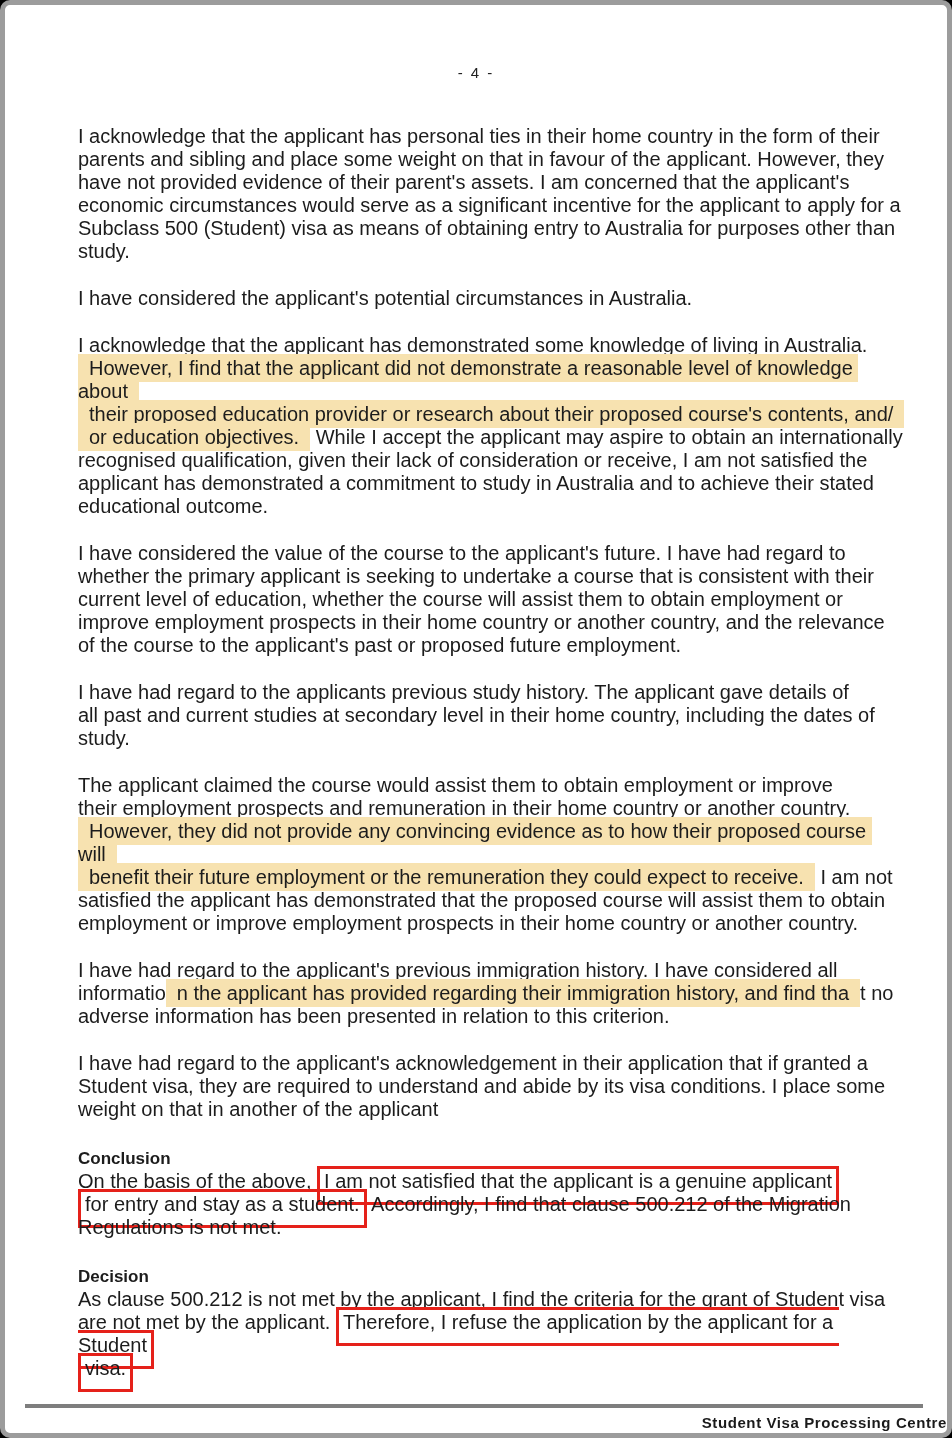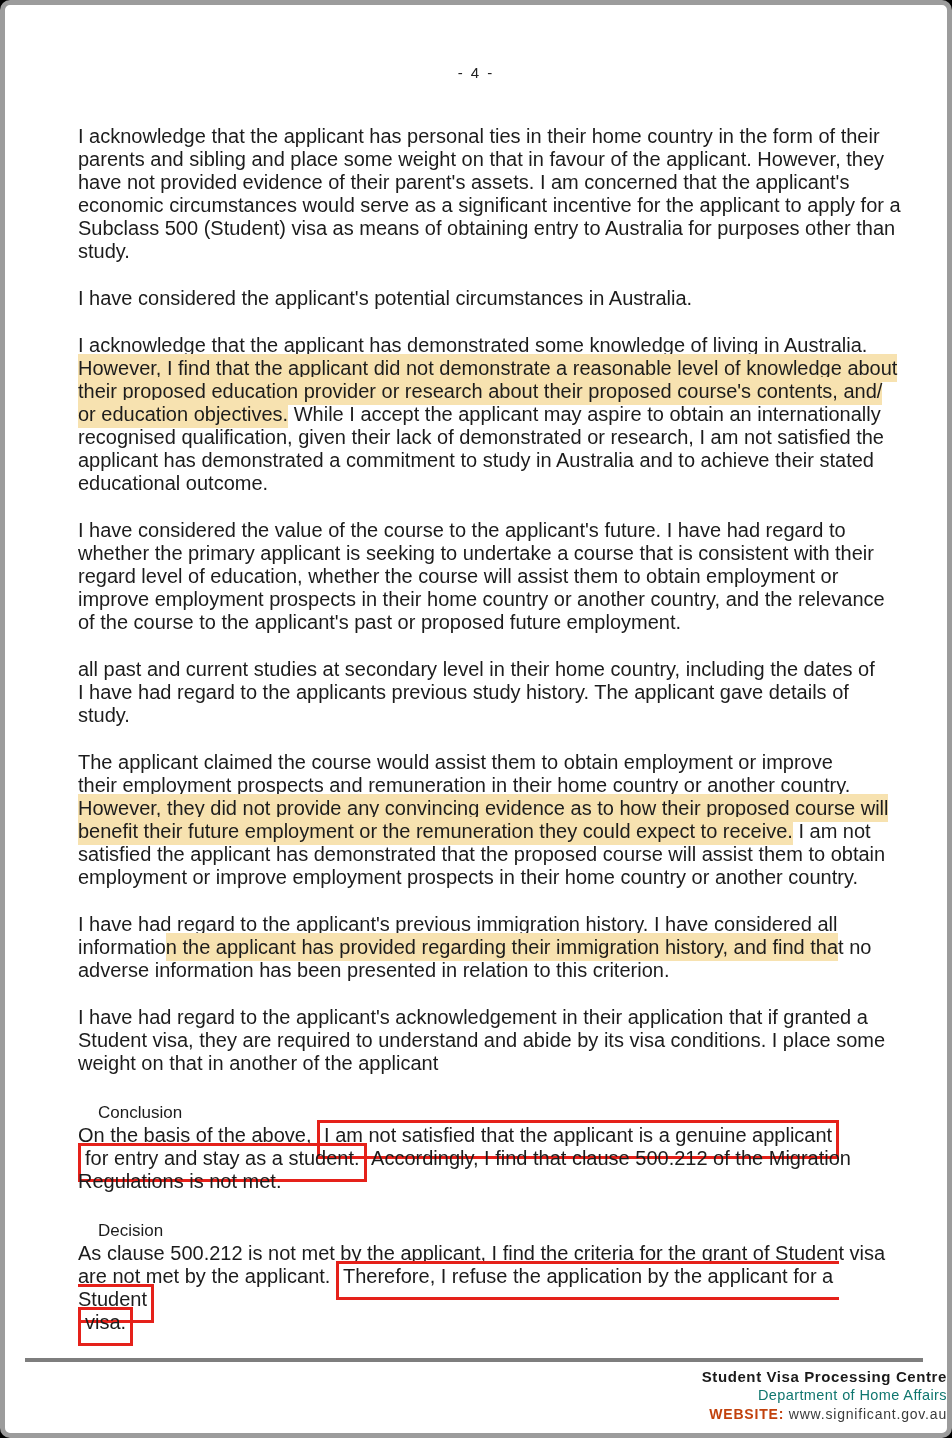--- a/index.html
+++ b/index.html
@@ -25,36 +25,35 @@
     font-size: 15px;
     line-height: 15px;
     color: #222;
     letter-spacing: 2px;
     margin-bottom: 45px;
     margin-right: 33px;
   }
   .heading {
     font-size: 17px;
     line-height: 23px;
-    font-weight: normal;
+    font-weight: bold;
     color: var(--text);
     margin-top: 26px;
-    margin-left: 20px;
   }
   .para { margin: 0 0 24px 0; }
   .line {
     font-size: 20px;
     line-height: 23px;
     color: var(--text);
     white-space: pre-wrap;
   }
   .tx { }
   .hl {
     background: var(--hl);
-    padding: 3px 0;
+    padding: 3px 11px;
   }
   .rb {
     border: 3px solid var(--red);
     padding: 1px 4px 10px 4px;
   }
   .footer { text-align: right; }
   .footer-rule {
     margin: 22px 24px 0 20px;
     border: none;
     border-top: 4px solid var(--rule);
@@ -97,34 +96,34 @@
           <div class="line"><span class="tx">study.</span></div>
         </div>
         <div class="para">
           <div class="line"><span class="tx">I have considered the applicant's potential circumstances in Australia.</span></div>
         </div>
         <div class="para">
           <div class="line"><span class="tx">I acknowledge that the applicant has demonstrated some knowledge of living in Australia.</span></div>
           <div class="line"><span class="hl">However, I find that the applicant did not demonstrate a reasonable level of knowledge about</span></div>
           <div class="line"><span class="hl">their proposed education provider or research about their proposed course's contents, and/</span></div>
           <div class="line"><span class="hl">or education objectives.</span><span class="tx"> While I accept the applicant may aspire to obtain an internationally</span></div>
-          <div class="line"><span class="tx">recognised qualification, given their lack of demonstrated or research, I am not satisfied the</span></div>
+          <div class="line"><span class="tx">recognised qualification, given their lack of consideration or receive, I am not satisfied the</span></div>
           <div class="line"><span class="tx">applicant has demonstrated a commitment to study in Australia and to achieve their stated</span></div>
           <div class="line"><span class="tx">educational outcome.</span></div>
         </div>
         <div class="para">
           <div class="line"><span class="tx">I have considered the value of the course to the applicant's future. I have had regard to</span></div>
           <div class="line"><span class="tx">whether the primary applicant is seeking to undertake a course that is consistent with their</span></div>
-          <div class="line"><span class="tx">regard level of education, whether the course will assist them to obtain employment or</span></div>
+          <div class="line"><span class="tx">current level of education, whether the course will assist them to obtain employment or</span></div>
           <div class="line"><span class="tx">improve employment prospects in their home country or another country, and the relevance</span></div>
           <div class="line"><span class="tx">of the course to the applicant's past or proposed future employment.</span></div>
         </div>
         <div class="para">
+          <div class="line"><span class="tx">I have had regard to the applicants previous study history. The applicant gave details of</span></div>
           <div class="line"><span class="tx">all past and current studies at secondary level in their home country, including the dates of</span></div>
-          <div class="line"><span class="tx">I have had regard to the applicants previous study history. The applicant gave details of</span></div>
           <div class="line"><span class="tx">study.</span></div>
         </div>
         <div class="para">
           <div class="line"><span class="tx">The applicant claimed the course would assist them to obtain employment or improve</span></div>
           <div class="line"><span class="tx">their employment prospects and remuneration in their home country or another country.</span></div>
           <div class="line"><span class="hl">However, they did not provide any convincing evidence as to how their proposed course will</span></div>
           <div class="line"><span class="hl">benefit their future employment or the remuneration they could expect to receive.</span><span class="tx"> I am not</span></div>
           <div class="line"><span class="tx">satisfied the applicant has demonstrated that the proposed course will assist them to obtain</span></div>
           <div class="line"><span class="tx">employment or improve employment prospects in their home country or another country.</span></div>
         </div>

